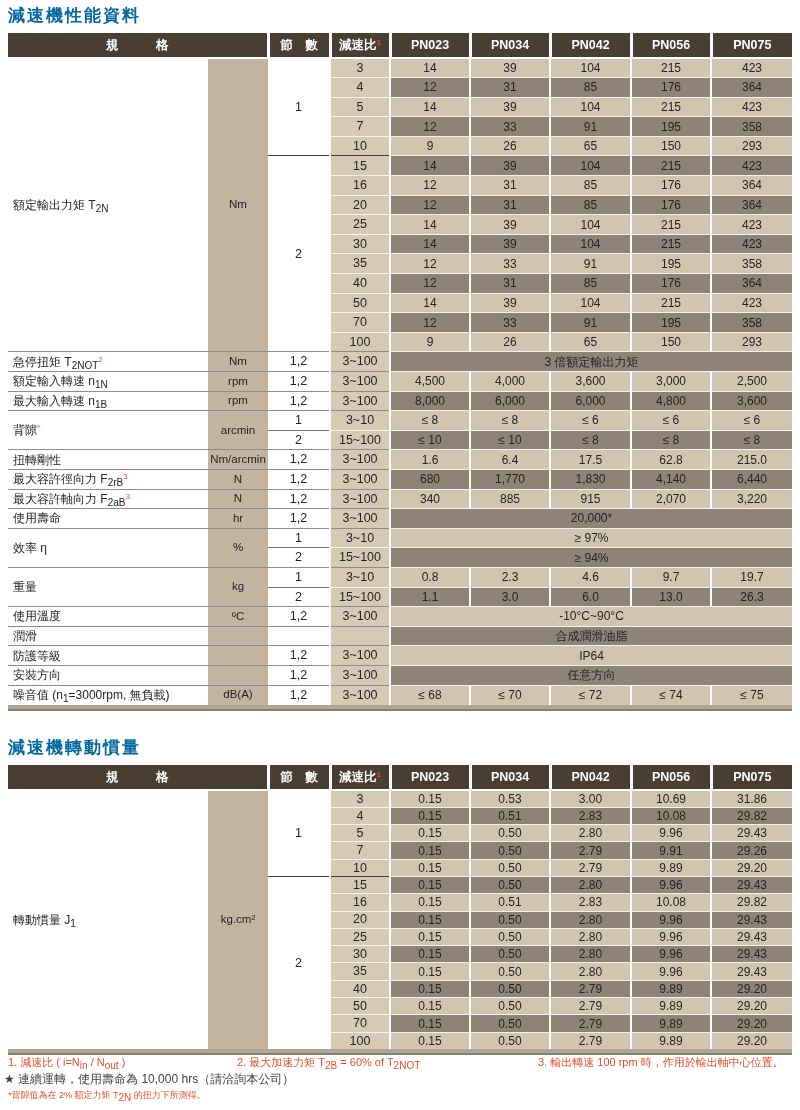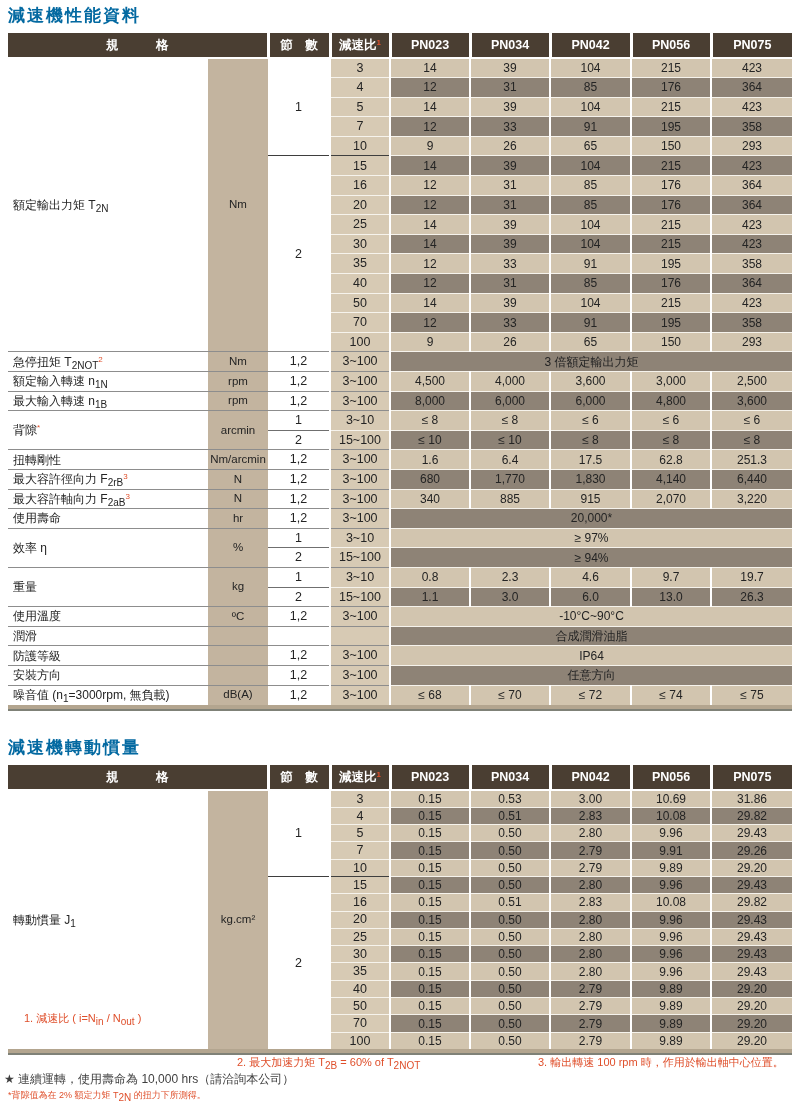--- a/index.html
+++ b/index.html
@@ -30,21 +30,21 @@
   td.val{border-left:2px solid #fff;border-top:1px solid var(--sep);}
   tr.light td.val{background:var(--row-light);}
   tr.dark td.val{background:var(--row-dark);}
   td.spec-top{border-top:1px solid var(--spec-line);}
   td.gdiv{border-top:1px solid var(--group-line) !important;margin-top:32px;}
   td.sdiv{border-top:1px solid #6f6f6f;}
   sub{font-size:10px;vertical-align:-3px;line-height:0;}
   sup{font-size:8px;color:var(--accent);vertical-align:4px;line-height:0;}
   .bar{height:4px;background:var(--bar-tan);border-bottom:2px solid var(--bar-gray);}
   .fn{position:absolute;font-size:11px;color:var(--accent);white-space:nowrap;}
-  #fn1a{left:8px;top:1011px;margin-left:16px;}
+  #fn1a{left:8px;top:1055px;}
   #fn1b{left:237px;top:1055px;}
   #fn1c{left:538px;top:1055px;}
   #fnstar{left:4px;top:1071px;color:#3f3f3f;font-size:12px;}
   #fnsmall{left:8px;top:1089px;font-size:9px;}
 </style>
 </head>
 <body>
 
 <div class="title" id="title1">減速機性能資料</div>
 
@@ -249,21 +249,21 @@
         </tr>
         <tr class="light">
           <td class="lbl spec-top" rowspan="1">扭轉剛性</td>
           <td class="unit spec-top" rowspan="1">Nm/arcmin</td>
           <td class="stage spec-top">1,2</td>
           <td class="ratio spec-top">3~100</td>
           <td class="val">1.6</td>
           <td class="val">6.4</td>
           <td class="val">17.5</td>
           <td class="val">62.8</td>
-          <td class="val">251.3</td>
+          <td class="val">215.0</td>
         </tr>
         <tr class="dark">
           <td class="lbl spec-top" rowspan="1">最大容許徑向力 F<sub>2rB</sub><sup>3</sup></td>
           <td class="unit spec-top" rowspan="1">N</td>
           <td class="stage spec-top">1,2</td>
           <td class="ratio spec-top">3~100</td>
           <td class="val">680</td>
           <td class="val">1,770</td>
           <td class="val">1,830</td>
           <td class="val">4,140</td>

